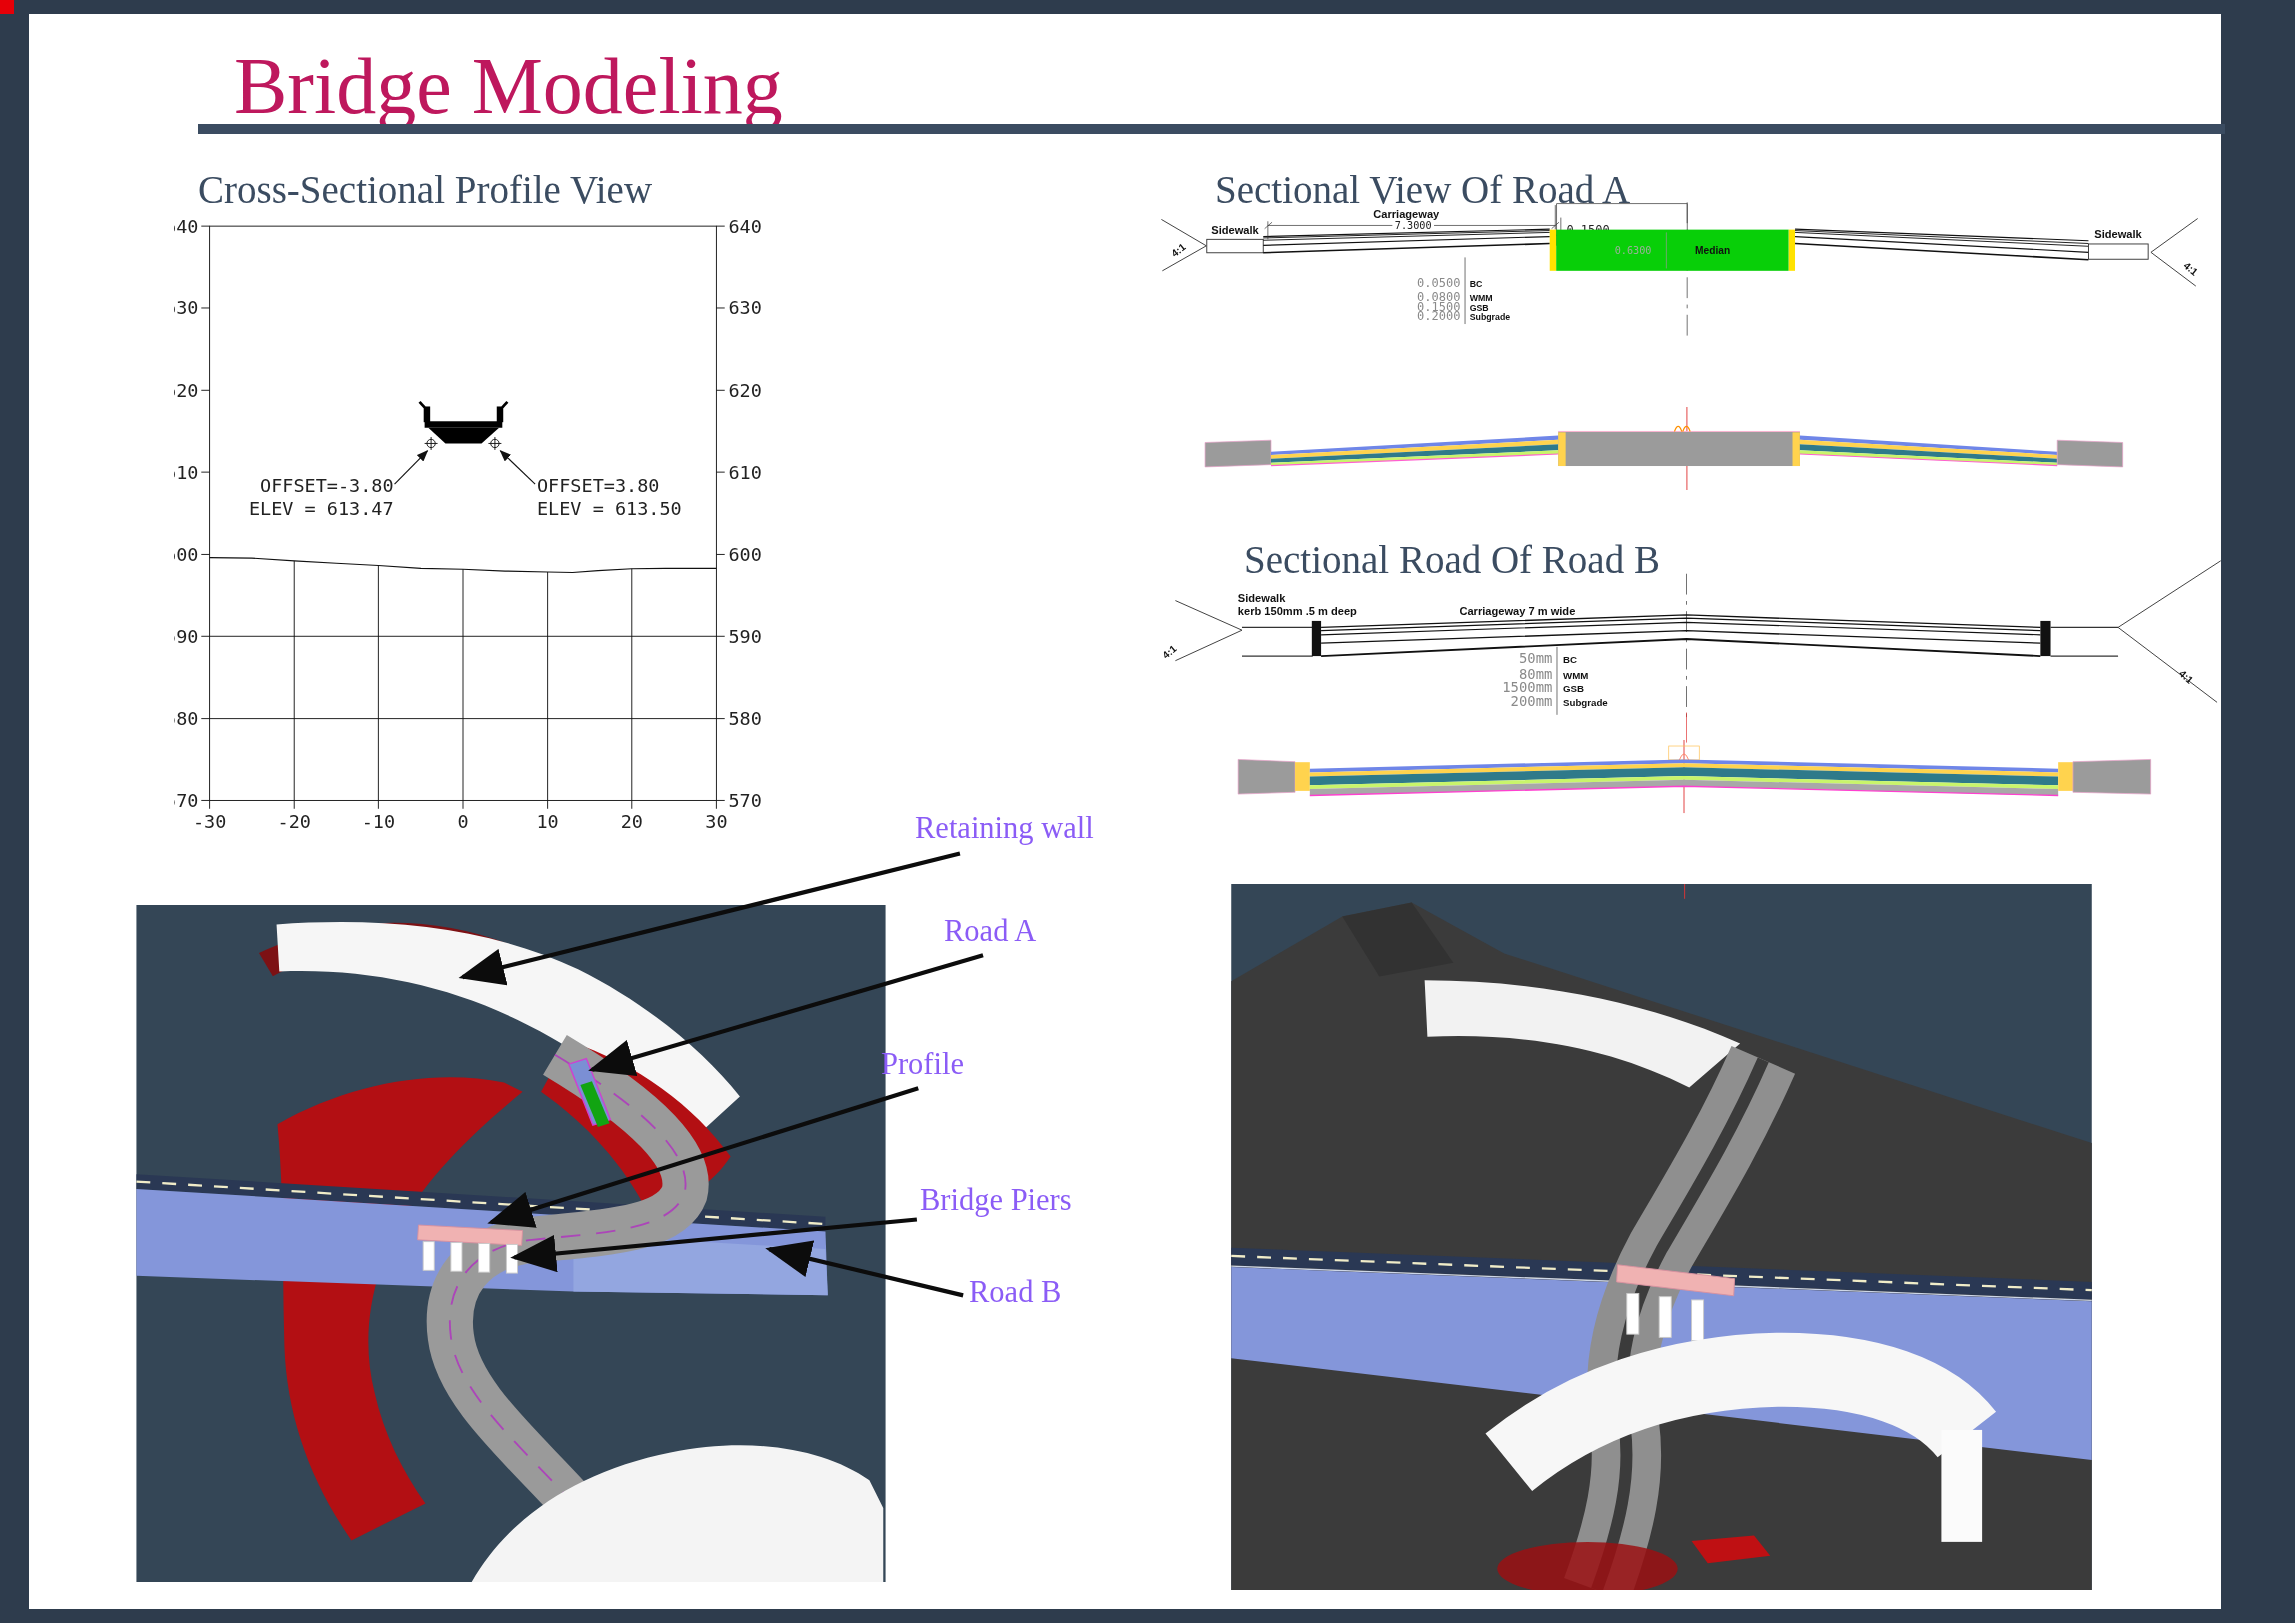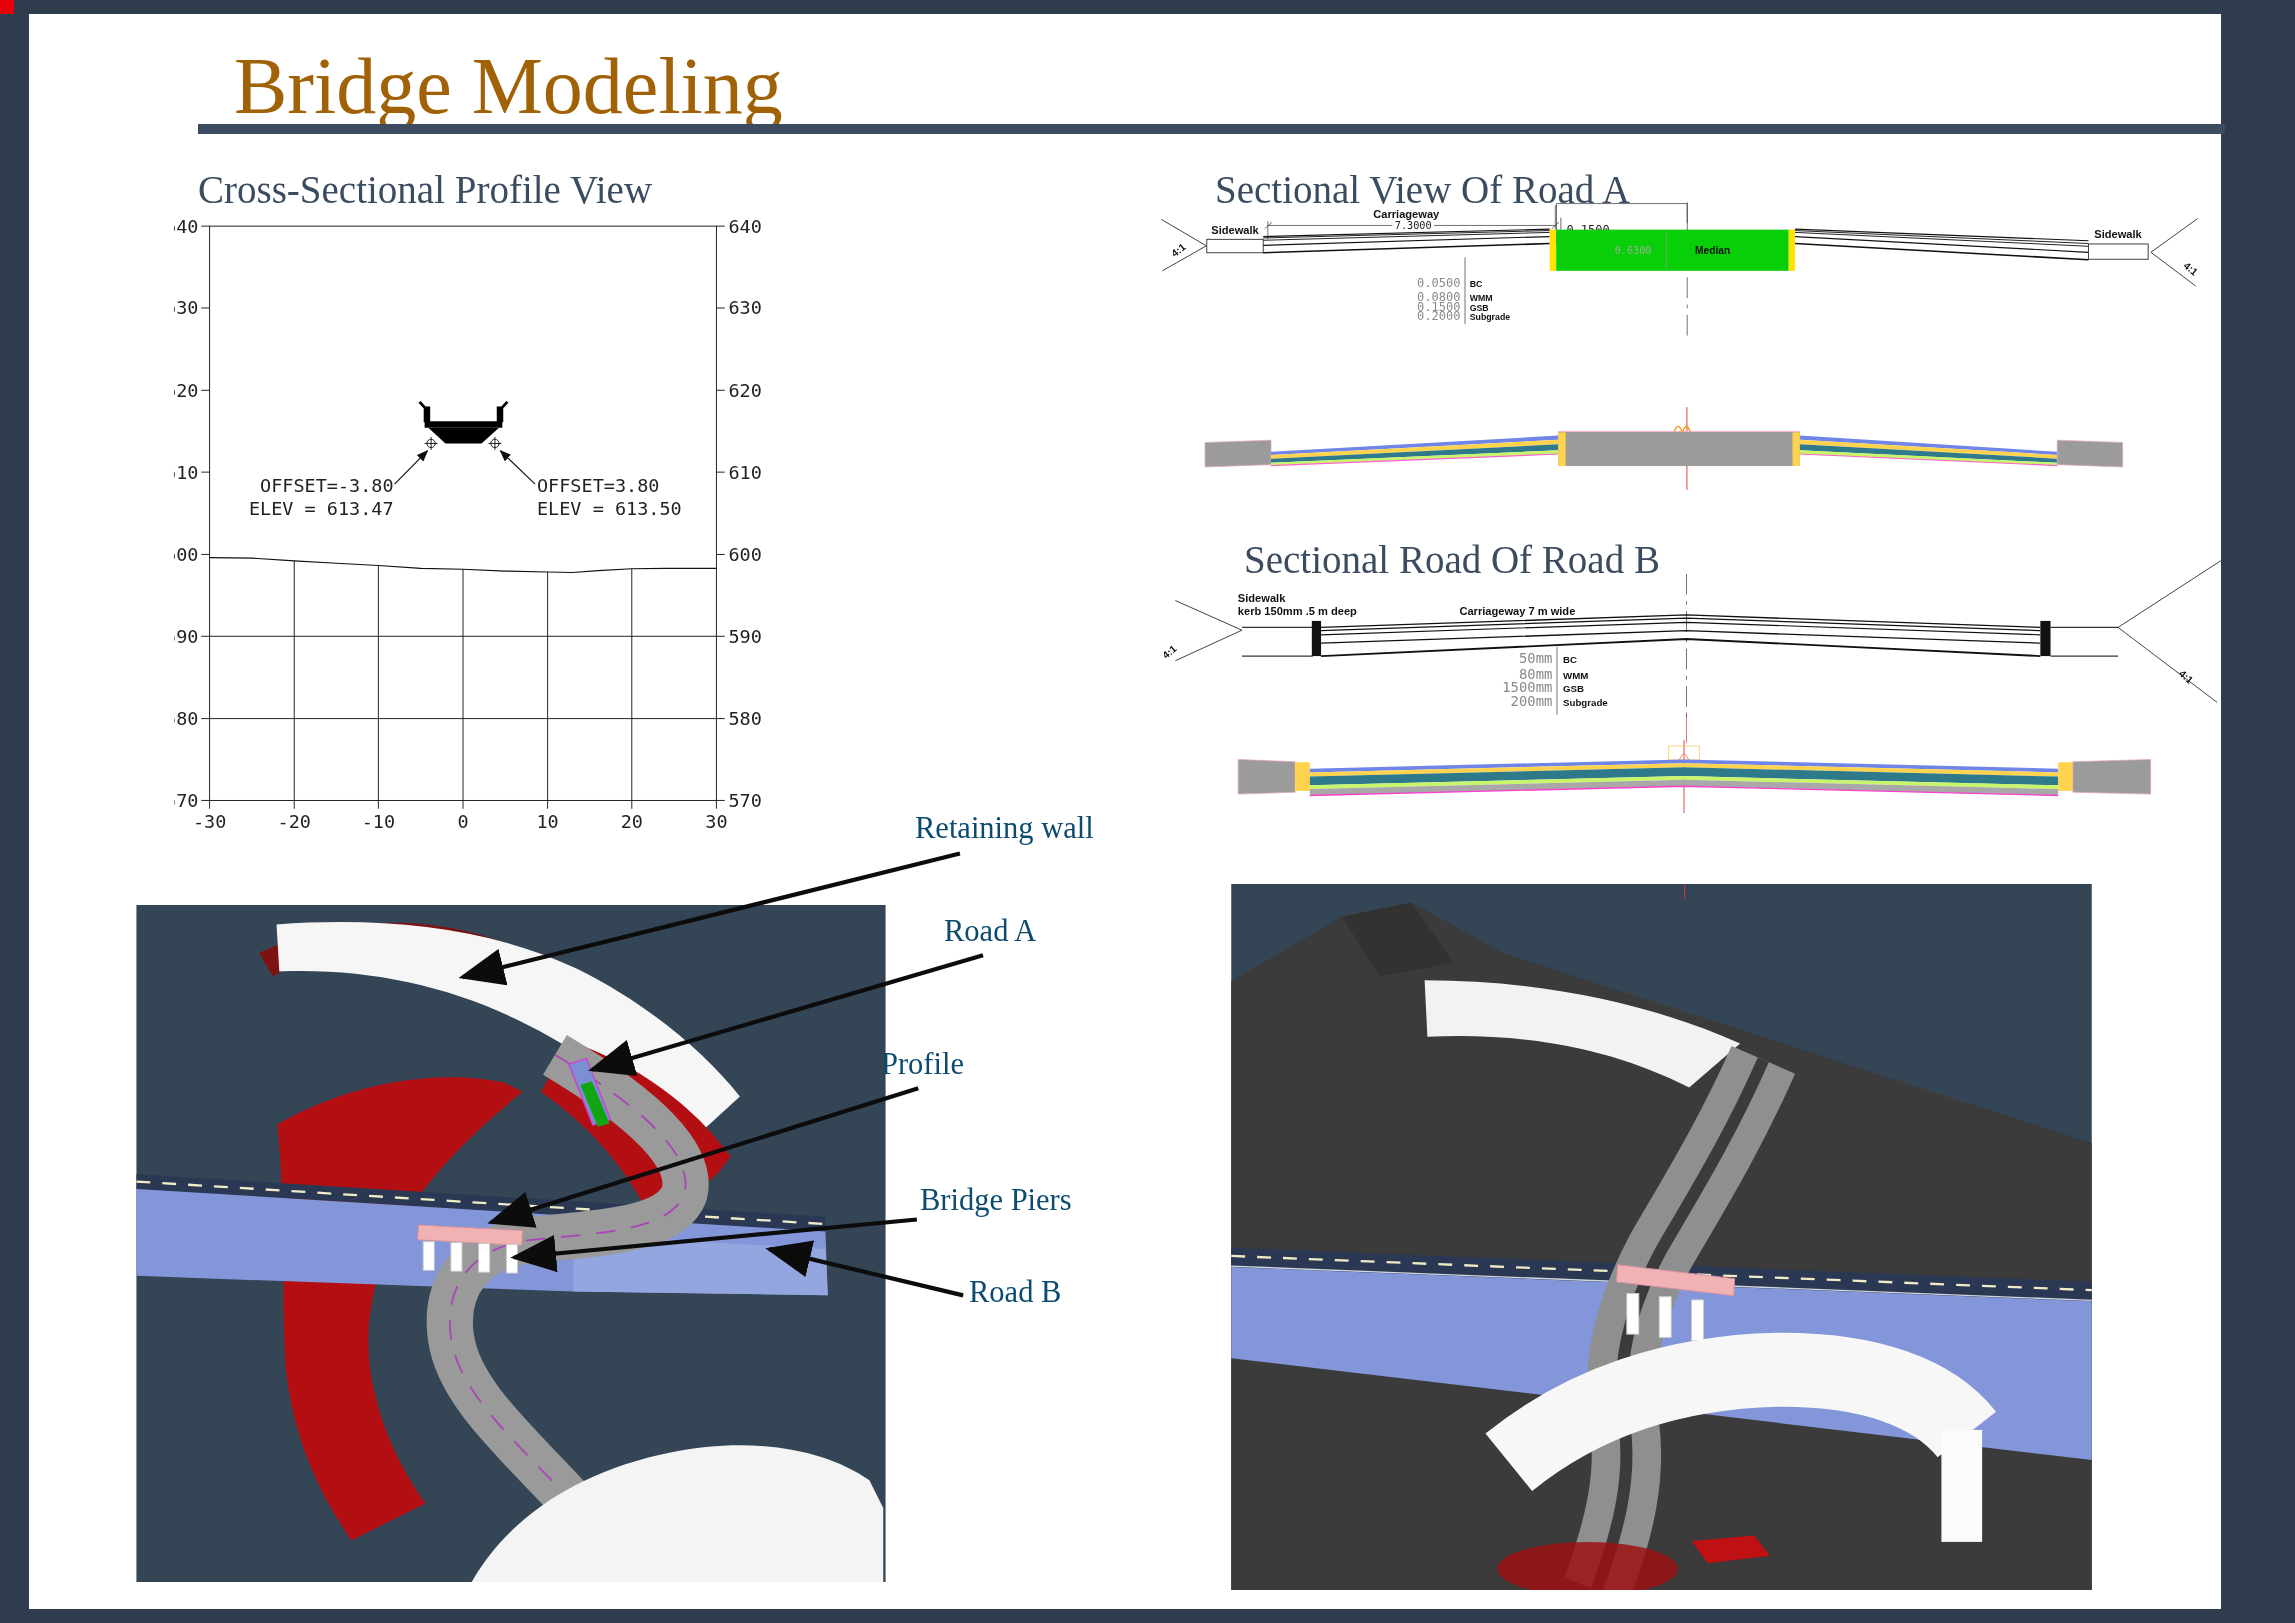--- a/index.html
+++ b/index.html
@@ -1,23 +1,23 @@
 <!DOCTYPE html>
 <html style="font-size:7.4px"><head>
 <meta charset="utf-8">
 <style>
   html,body{margin:0;padding:0;}
   body{width:2295px;height:1623px;background:#ffffff;position:relative;
        font-family:"Liberation Serif",serif;overflow:hidden;}
   .abs{position:absolute;}
   .edge{background:#2e3c4d;}
-  .h1{color:#a16207;font-size:80px;line-height:1.05;white-space:nowrap;}
+  .h1{color:#be185d;font-size:80px;line-height:1.05;white-space:nowrap;}
   .h2{color:#3b4c61;font-size:39px;line-height:1.05;white-space:nowrap;}
   .rule{background:#3b4c61;}
-  .label3d{color:#0c4a6e;font-size:30.5px;line-height:1.0;white-space:nowrap;}
+  .label3d{color:#8b5cf6;font-size:30.5px;line-height:1.0;white-space:nowrap;}
   svg{display:block;}
   .cad{font-family:"DejaVu Sans Mono",monospace;fill:#222;}
   .cadgray{font-family:"DejaVu Sans Mono",monospace;fill:#8a8a8a;}
   .blk{font-family:"Liberation Sans",sans-serif;font-weight:bold;fill:#111;}
   .thin{stroke:#111;stroke-width:2;fill:none;}
 </style>
 </head>
 <body>
 
 <div class="abs edge" style="left:0;top:0;width:29px;height:1623px;"></div>

